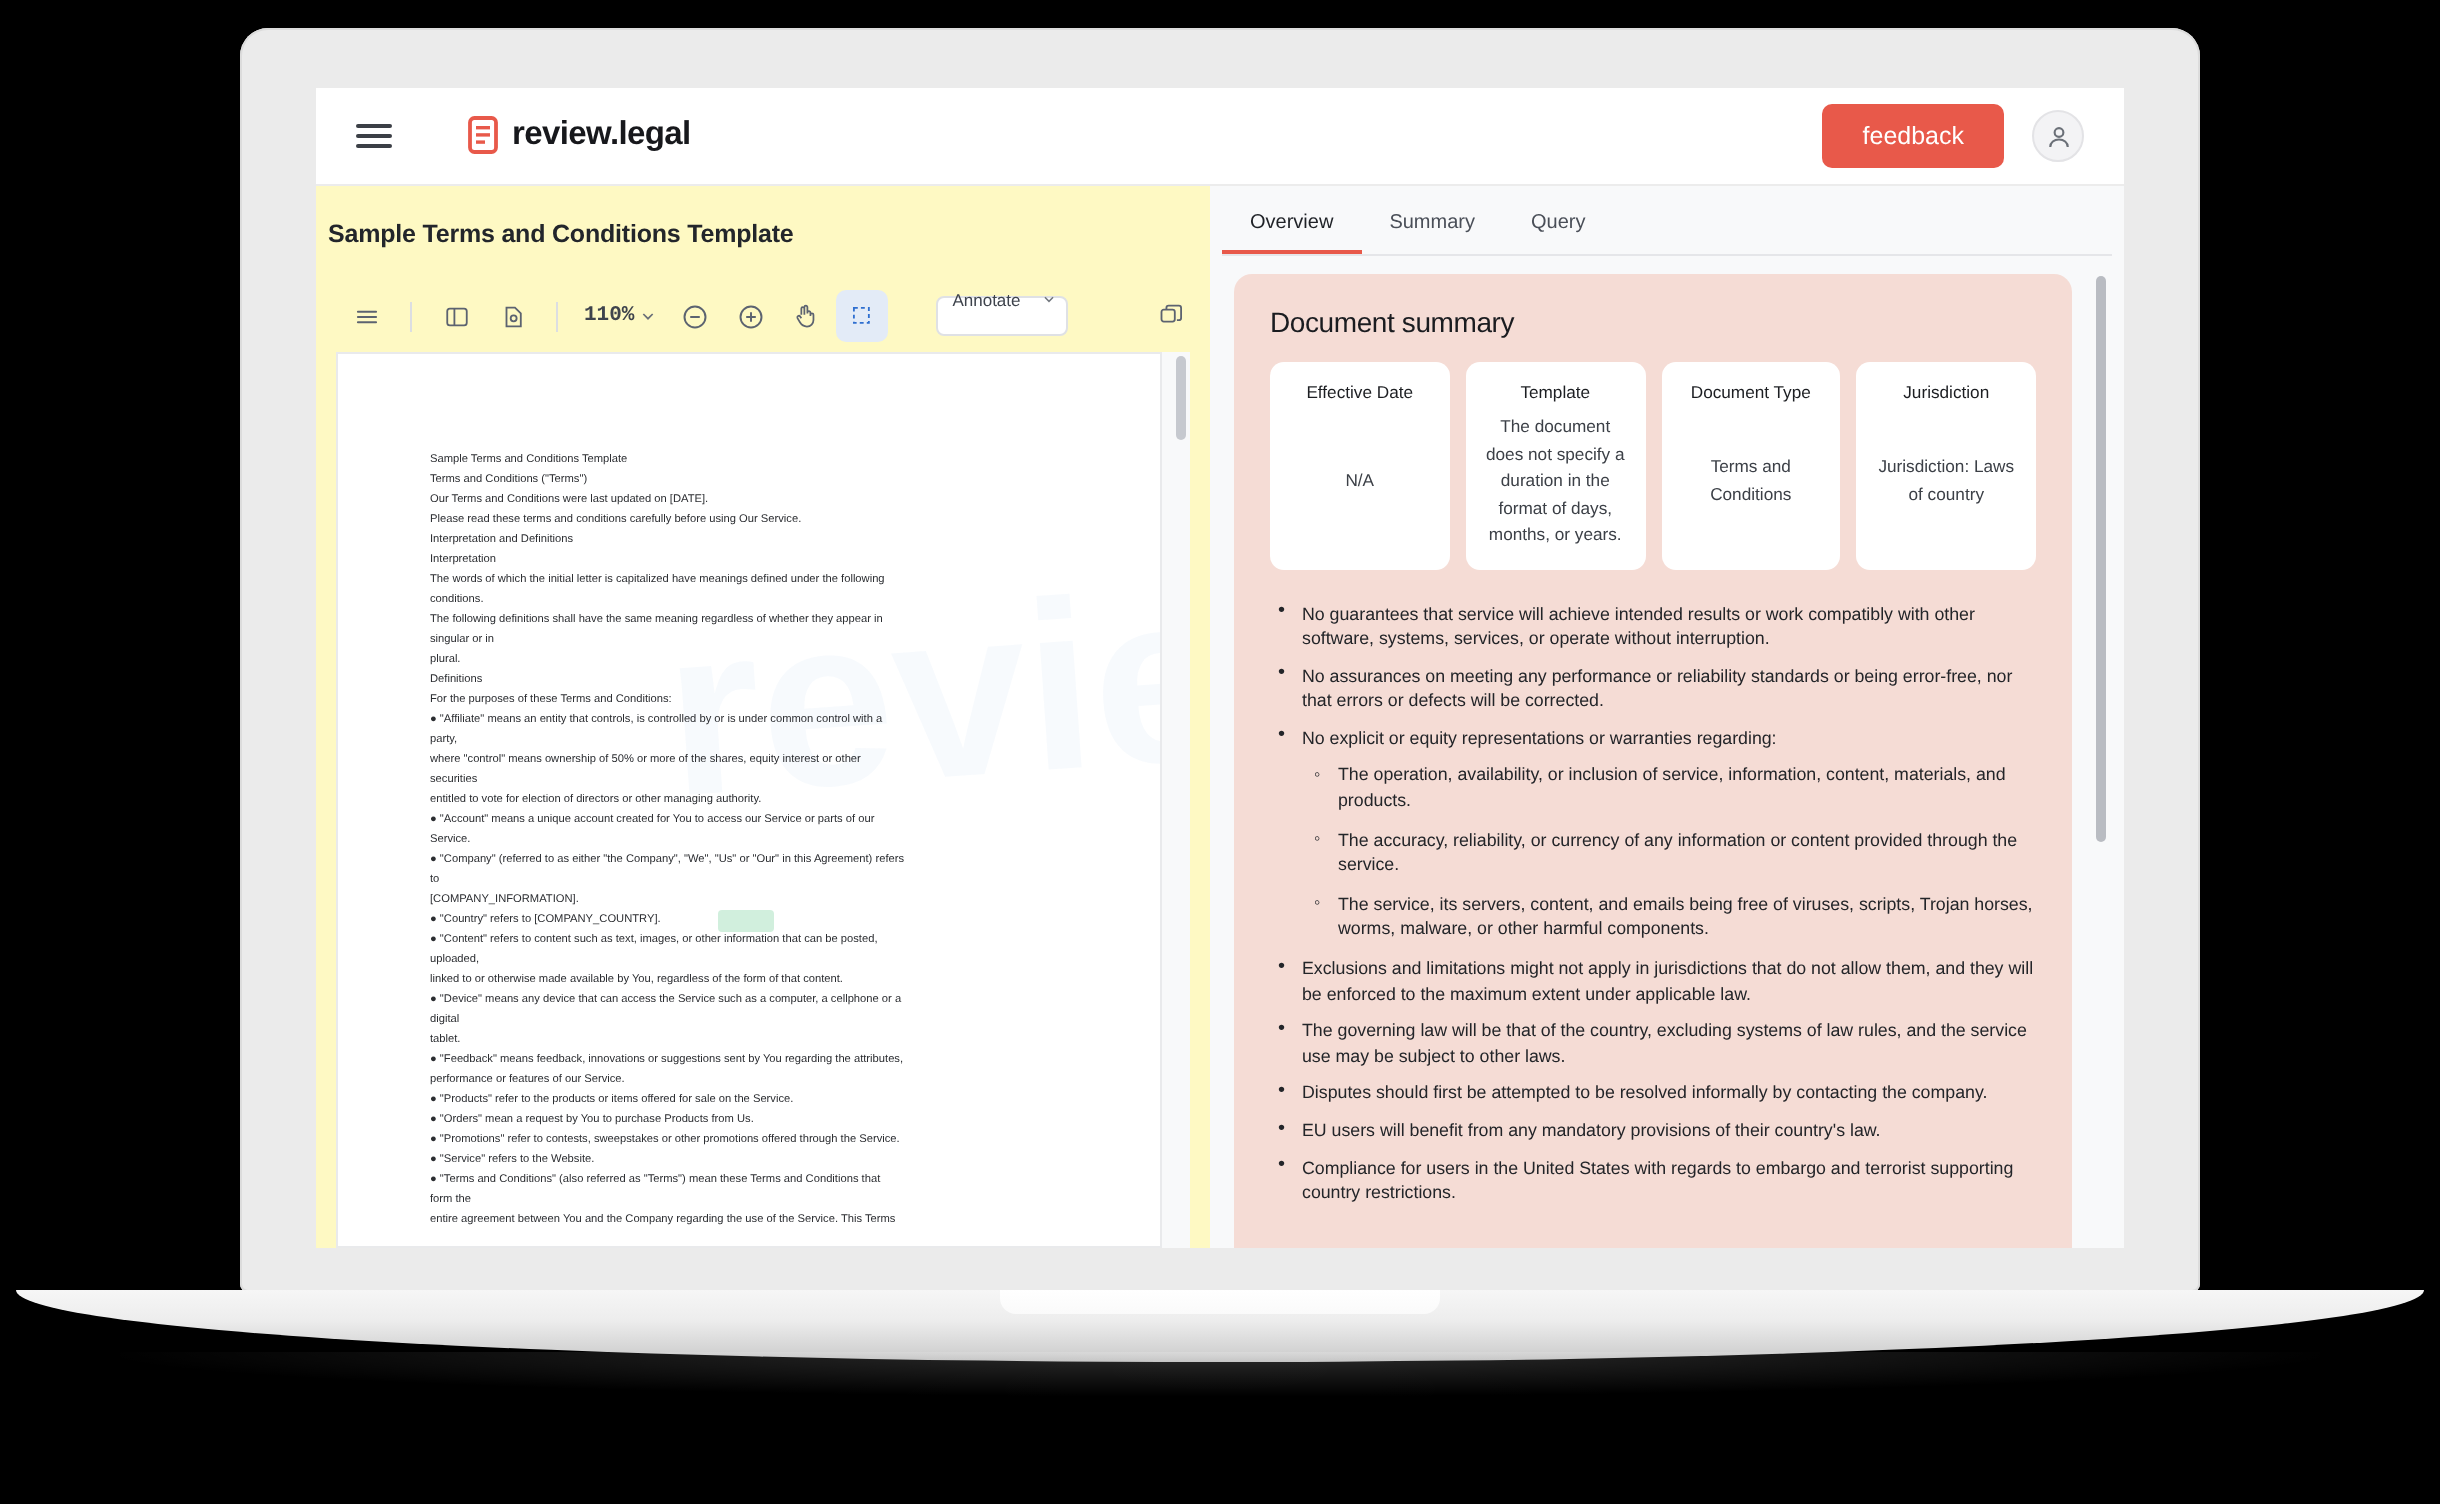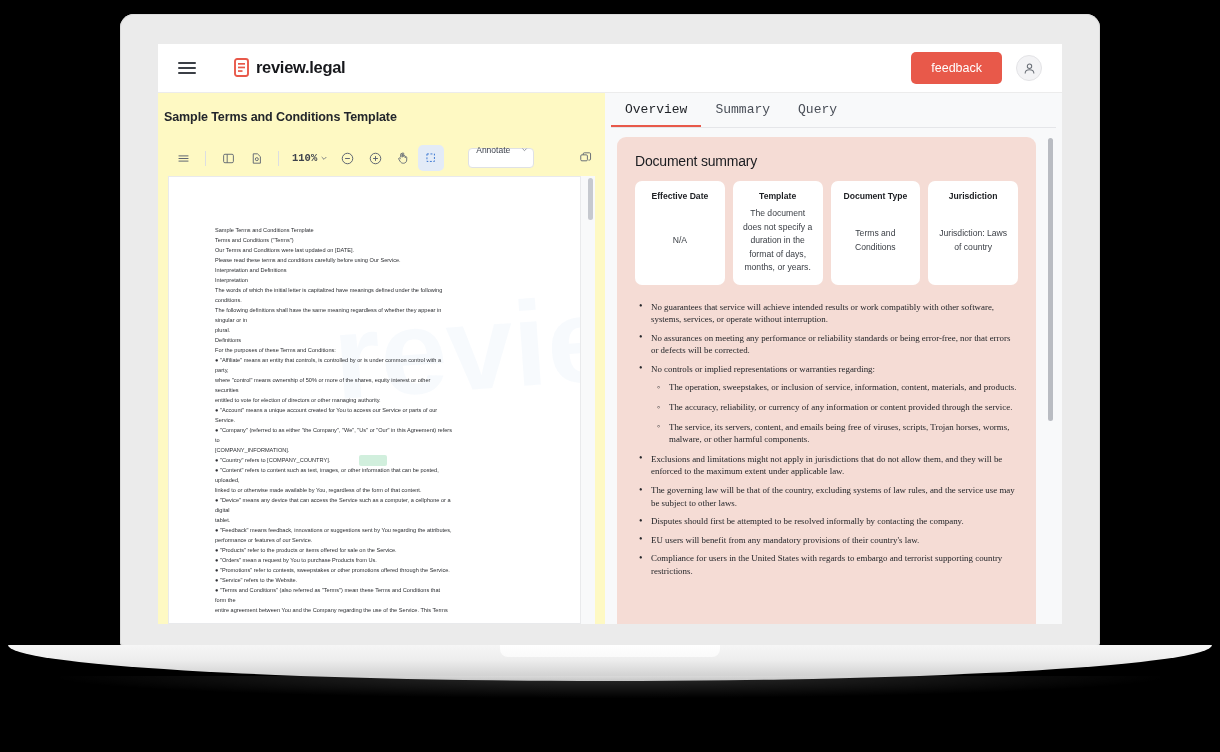--- a/index.html
+++ b/index.html
@@ -155,24 +155,23 @@
   }
   .pdf-vscroll {
     position: absolute; right: 2px; top: 2px;
     width: 5px; height: 42px;
     background: #c6c9cf; border-radius: 3px;
   }
 
   
   .tabs { height: 34px; display: flex; align-items: flex-end; gap: 0; padding-left: 6px; }
   .tab {
-    font-size: 13px; color: #4a4f58;
+    font-size: 10px; color: #4a4f58;
     padding: 0 14px 8px 14px; cursor: pointer;
     border-bottom: 2px solid transparent;
-    font-family: Liberation Mono, monospace;
   }
   .tab.active { color: #1f2227; border-bottom-color: #e8594a; }
   .tabs-rule { height: 1px; background: #e5e6e9; margin: 0 6px 0 6px; }
 
   .summary-wrap { flex: 1; position: relative; padding: 9px 12px 0 12px; overflow: hidden; }
   .summary-card {
     position: absolute; left: 12px; right: 26px; top: 9px; bottom: 0;
     background: #f5dcd5;
     border-radius: 9px 9px 0 0;
     padding: 16px 18px 0 18px;
@@ -182,29 +181,29 @@
     font-size: 14px; font-weight: normal; color: #1a1c20;
     letter-spacing: -0.2px; margin-bottom: 12px;
   }
   .summary-cards { display: flex; gap: 8px; }
   .info-card {
     flex: 1; background: #fff; border-radius: 7px;
     padding: 10px 8px 10px 8px; min-height: 92px;
     display: flex; flex-direction: column; align-items: center;
   }
   .info-label {
-    font-size: 8.6px; font-weight: bold; color: #1c1e22;
+    font-size: 8.6px; font-weight: normal; color: #1c1e22;
     text-align: center; margin-bottom: 6px;
   }
   .info-value {
     font-size: 8.6px; color: #3c4047; text-align: center;
     line-height: 13.5px; margin: auto 0;
   }
   .bullets { margin-top: 16px; }
-  .bullets ul { list-style: none; font-family: Liberation Serif, serif; }
+  .bullets ul { list-style: none; }
   .bullets li {
     position: relative; padding-left: 16px;
     font-size: 8.9px; line-height: 12.6px; color: #232529;
     margin-bottom: 6px;
   }
   .bullets li::before {
     content: "\2022"; position: absolute; left: 4px; top: -0.5px;
     font-size: 10px; color: #232529;
   }
   .bullets li.sub { padding-left: 34px; margin-bottom: 7px; }
@@ -398,22 +397,22 @@
                 </div>
                 <div class="info-card">
                   <div class="info-label">Jurisdiction</div>
                   <div class="info-value">Jurisdiction: Laws of country</div>
                 </div>
               </div>
             <div class="bullets">
               <ul id="bullet-list">
                   <li>No guarantees that service will achieve intended results or work compatibly with other software, systems, services, or operate without interruption.</li>
                   <li>No assurances on meeting any performance or reliability standards or being error-free, nor that errors or defects will be corrected.</li>
-                  <li>No controls or implied representations or warranties regarding:</li>
-                  <li class="sub">The operation, sweepstakes, or inclusion of service, information, content, materials, and products.</li>
+                  <li>No explicit or equity representations or warranties regarding:</li>
+                  <li class="sub">The operation, availability, or inclusion of service, information, content, materials, and products.</li>
                   <li class="sub">The accuracy, reliability, or currency of any information or content provided through the service.</li>
                   <li class="sub">The service, its servers, content, and emails being free of viruses, scripts, Trojan horses, worms, malware, or other harmful components.</li>
                   <li>Exclusions and limitations might not apply in jurisdictions that do not allow them, and they will be enforced to the maximum extent under applicable law.</li>
                   <li>The governing law will be that of the country, excluding systems of law rules, and the service use may be subject to other laws.</li>
                   <li>Disputes should first be attempted to be resolved informally by contacting the company.</li>
                   <li>EU users will benefit from any mandatory provisions of their country's law.</li>
                   <li>Compliance for users in the United States with regards to embargo and terrorist supporting country restrictions.</li>
                 </ul>
             </div>
           </div>

